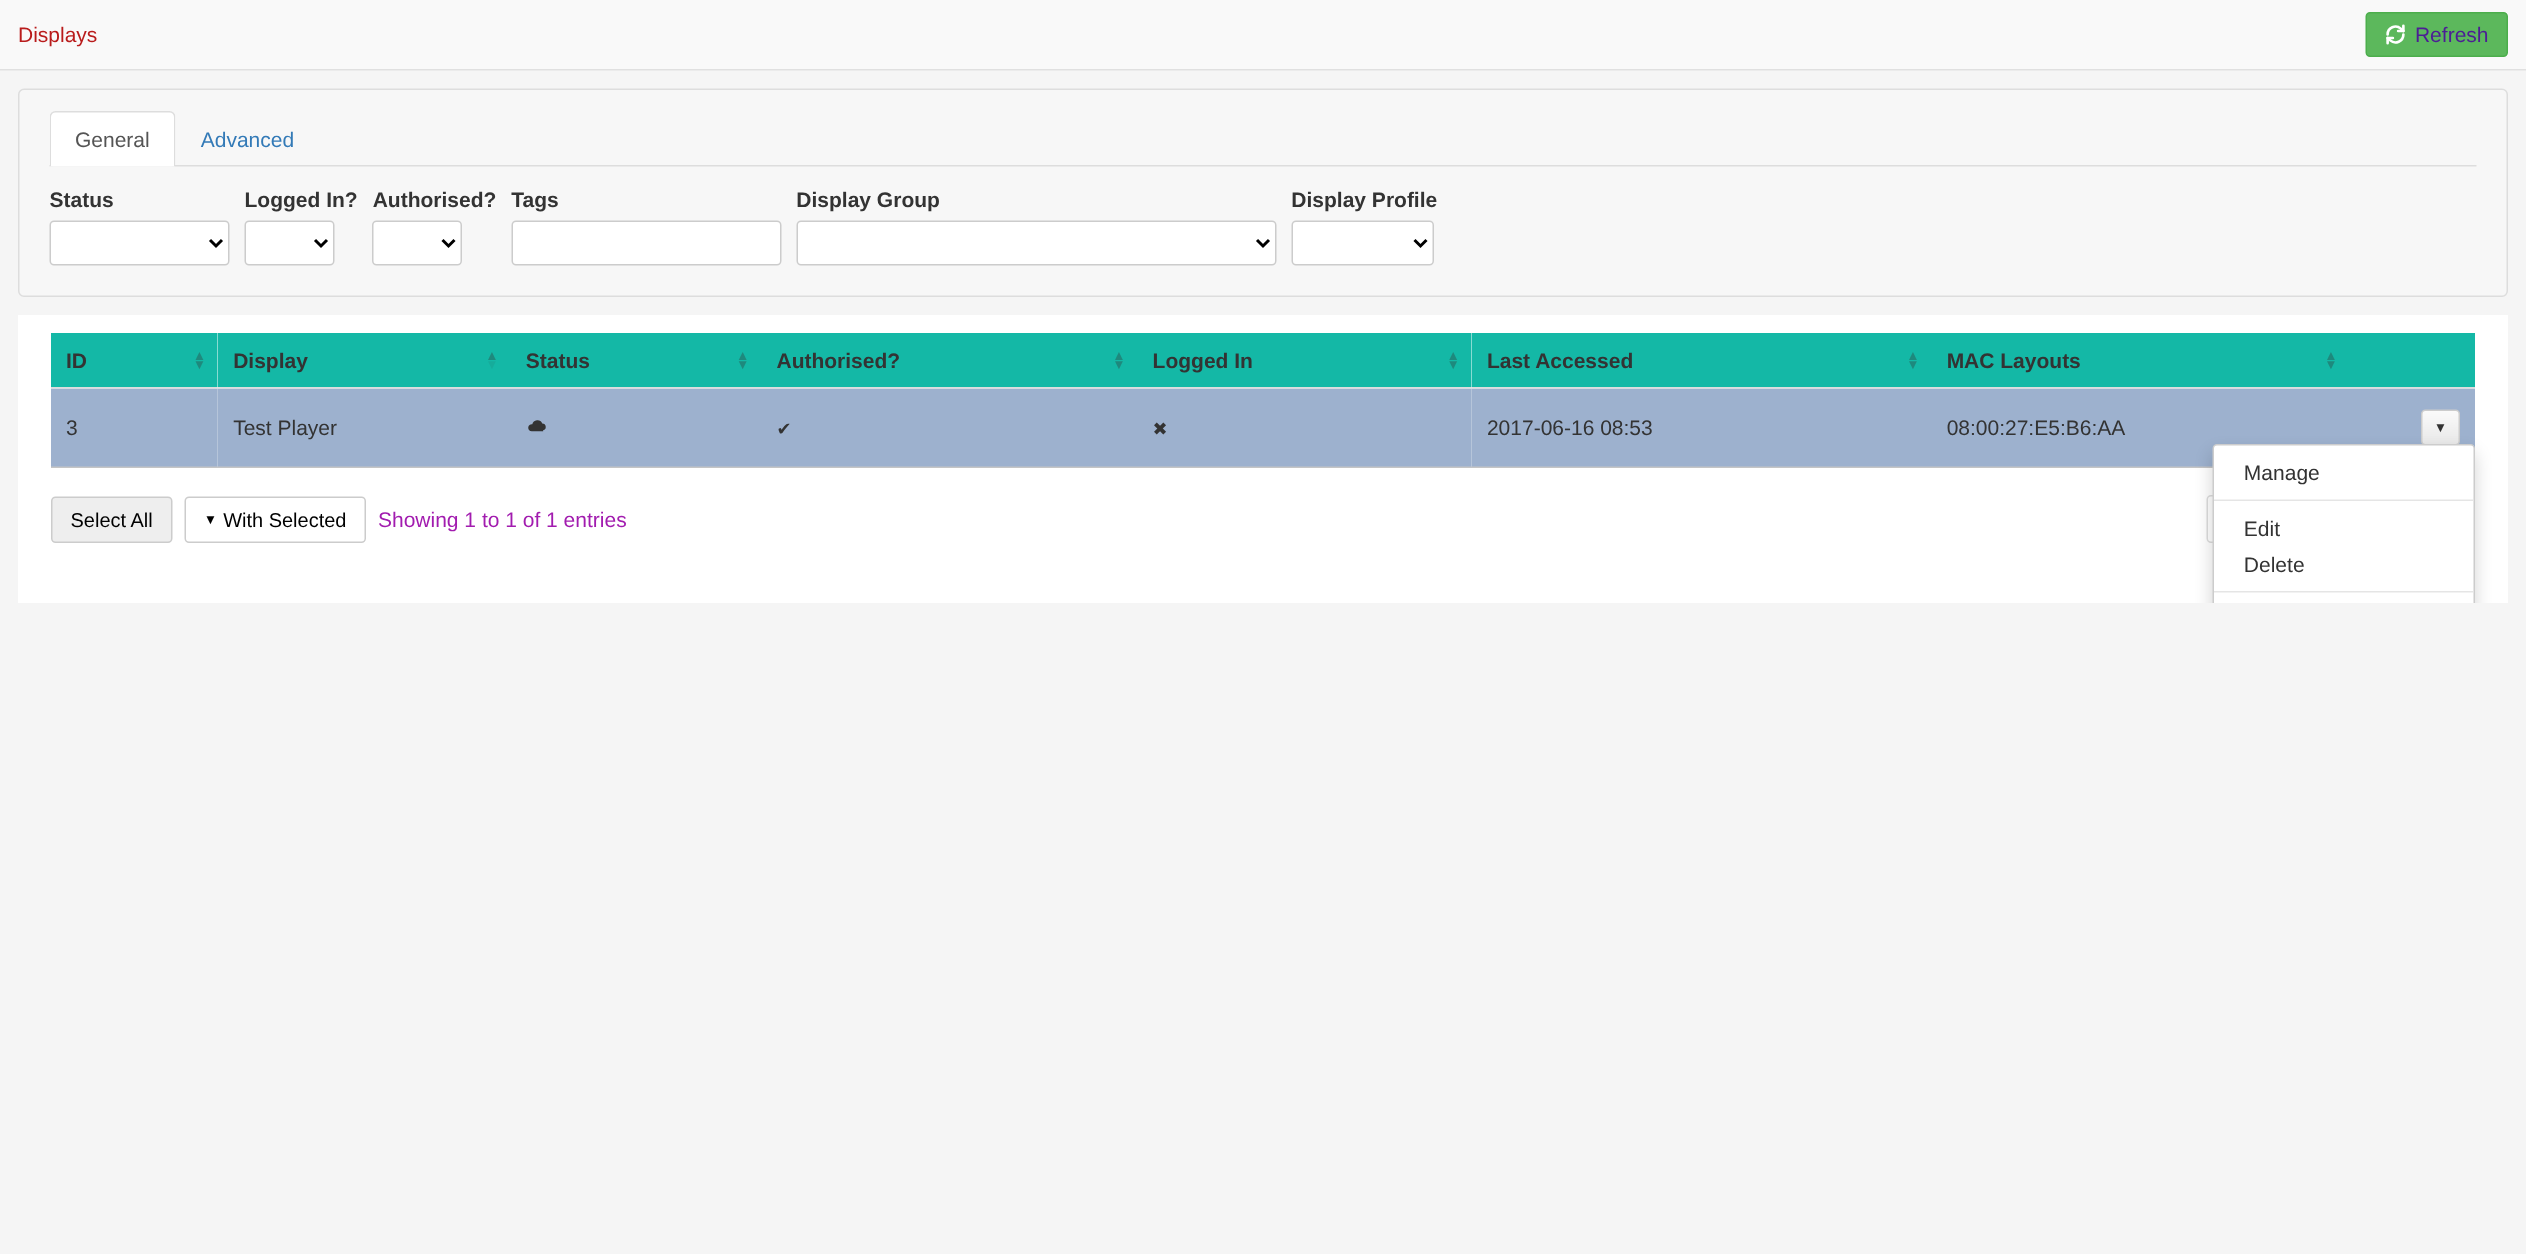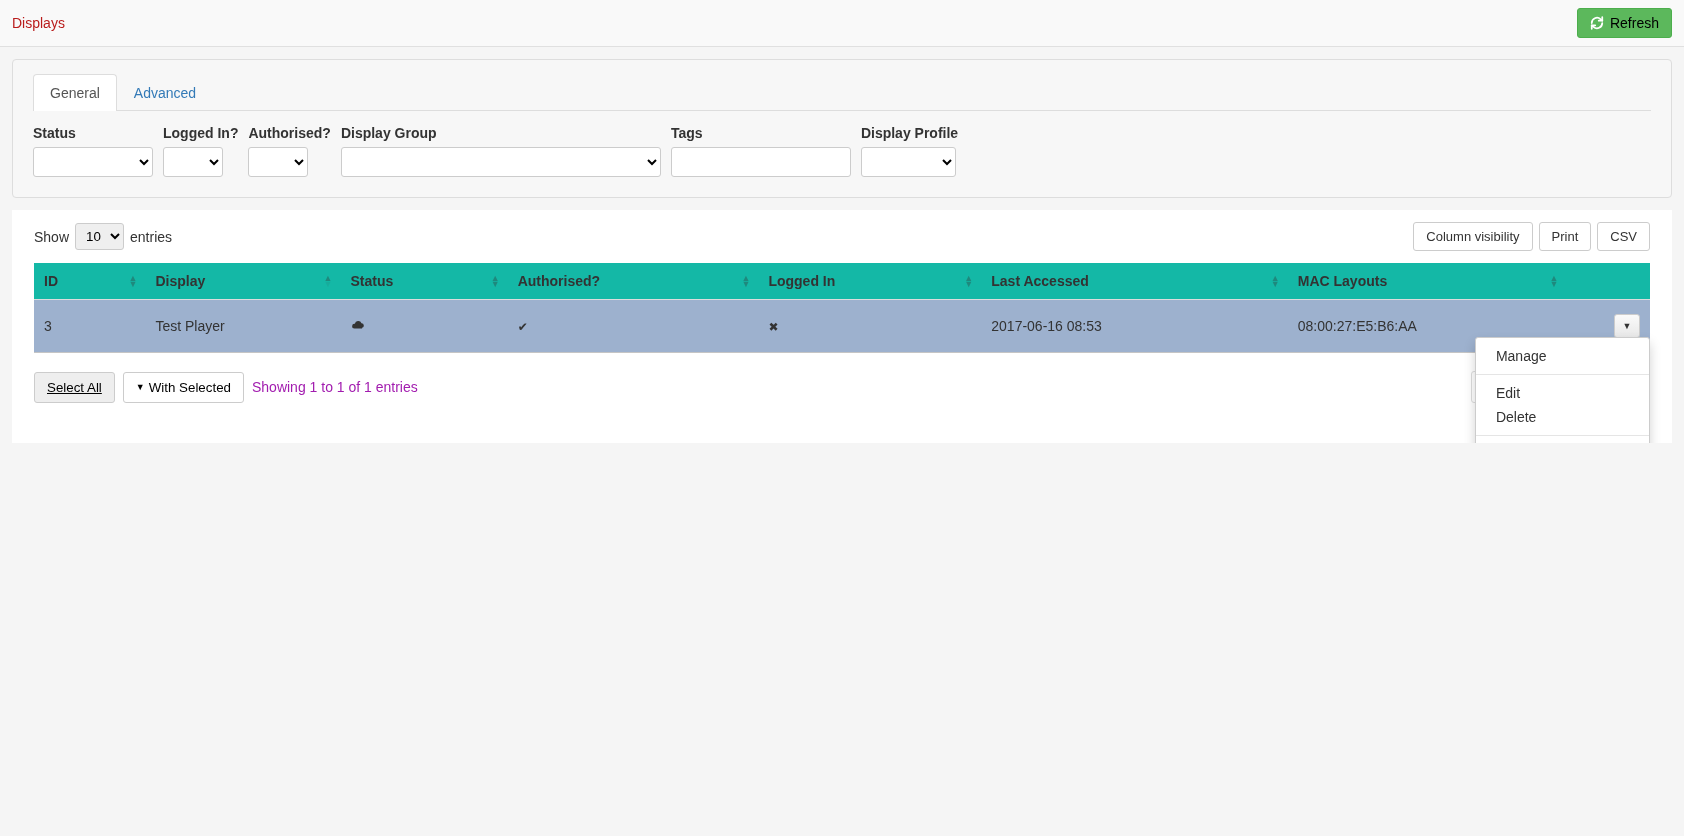--- a/index.html
+++ b/index.html
@@ -29,21 +29,21 @@
     border: 1px solid #ccc;
     border-radius: 3px;
     background: #fff;
     color: #333;
     cursor: pointer;
     font-size: 14px;
   }
   .btn-success {
     background: #5cb85c;
     border-color: #4cae4c;
-    color: #000000;
+    color: #4c1d95;
   }
   .btn-success svg { margin-right: 6px; }
   .filter-panel {
     margin: 12px;
     background: #f7f7f7;
     border: 1px solid #ddd;
     border-radius: 4px;
     padding: 0 20px 20px 20px;
   }
   .tabs {
@@ -192,21 +192,20 @@
     display: flex;
     align-items: center;
     gap: 8px;
   }
   .btn-select-all {
     background: #eee;
     border: 1px solid #ccc;
     padding: 7px 12px;
     border-radius: 3px;
     cursor: pointer;
-    text-decoration: underline;
   }
   .btn-with-selected {
     background: #fff;
     border: 1px solid #ccc;
     padding: 7px 12px;
     border-radius: 3px;
     cursor: pointer;
     display: inline-flex;
     align-items: center;
     gap: 4px;
@@ -260,49 +259,35 @@
     </div>
     <div class="filter-item">
       <label>Logged In?</label>
       <select style="width:60px"><option></option></select>
     </div>
     <div class="filter-item">
       <label>Authorised?</label>
       <select style="width:60px"><option></option></select>
     </div>
     <div class="filter-item">
+      <label>Tags</label>
+      <input type="text" style="width: 180px;">
+    </div>
+    <div class="filter-item">
       <label>Display Group</label>
       <select style="width:320px"><option></option></select>
     </div>
     <div class="filter-item">
-      <label>Tags</label>
-      <input type="text" style="width: 180px;">
-    </div>
-    <div class="filter-item">
       <label>Display Profile</label>
       <select style="width:95px"><option></option></select>
     </div>
   </div>
 </div>
 
 <div class="content">
-  <div class="table-controls-top">
-    <div class="show-entries">
-      <span>Show</span>
-      <select>
-        <option>10</option>
-      </select>
-      <span>entries</span>
-    </div>
-    <div class="export-btns">
-      <button class="btn">Column visibility</button>
-      <button class="btn">Print</button>
-      <button class="btn">CSV</button>
-    </div>
-  </div>
 
   <div style="position:relative;">
   <table class="data-table">
     <thead>
       <tr>
         <th style="width:80px;"><span>ID</span><span class="sort-icon">
                 <span class="up">▲</span>
                 <span class="down">▼</span>
               </span></th>
         <th style="width:140px;"><span>Display</span><span class="sort-icon asc">

